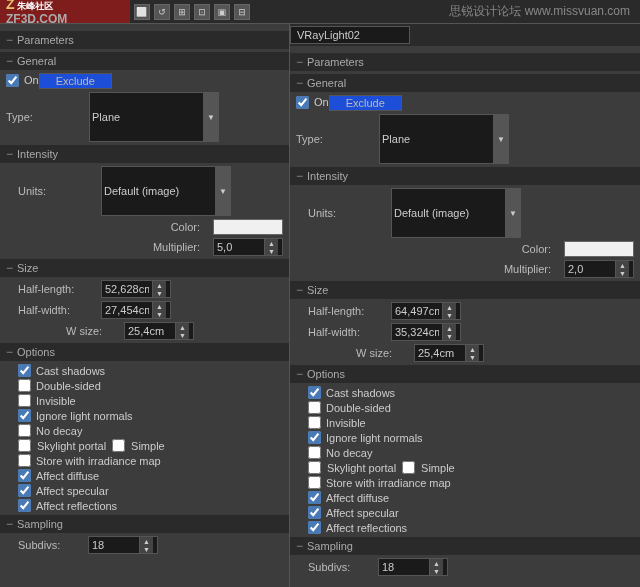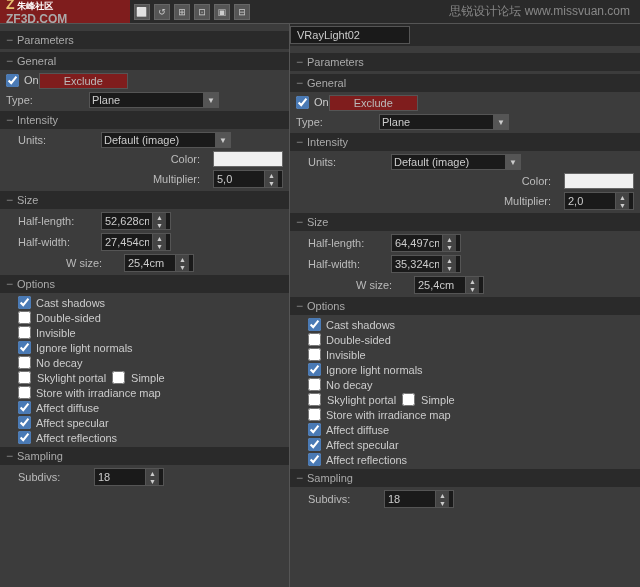--- a/index.html
+++ b/index.html
@@ -220,21 +220,21 @@
       padding: 0;
       border-left: 1px solid #555;
       line-height: 1;
     }
 
     .select-box {
       background: #1a1a1a;
       border: 1px solid #555;
       color: #ccc;
       font-size: 11px;
-      padding: 1px 2px;
+      padding: 18px 2px;
       cursor: pointer;
       width: 130px;
     }
 
     .select-wrapper {
       position: relative;
       display: inline-flex;
       align-items: center;
     }
     .select-wrapper select {
@@ -253,42 +253,41 @@
       align-items: center;
       justify-content: center;
       pointer-events: none;
       color: #ccc;
       font-size: 8px;
     }
 
     .subdivs-row {
       display: flex;
       align-items: center;
-      gap: 6px;
       margin-bottom: 3px;
       padding-left: 12px;
     }
 
     .simple-label {
       color: #666;
       font-size: 11px;
     }
 
     .on-checkbox-row {
       display: flex;
       align-items: center;
       gap: 0;
       margin-bottom: 3px;
     }
     .on-checkbox-row .exclude-btn {
-      background: #7f1d1d;
+      background: #1d4ed8;
       border: 1px solid #555;
       color: #bbb;
       font-size: 11px;
-      padding: 1px 24px;
+      padding: 1px 16px;
       cursor: pointer;
     }
 
     .indent {
       padding-left: 12px;
     }
   </style>
 </head>
 <body>
 

